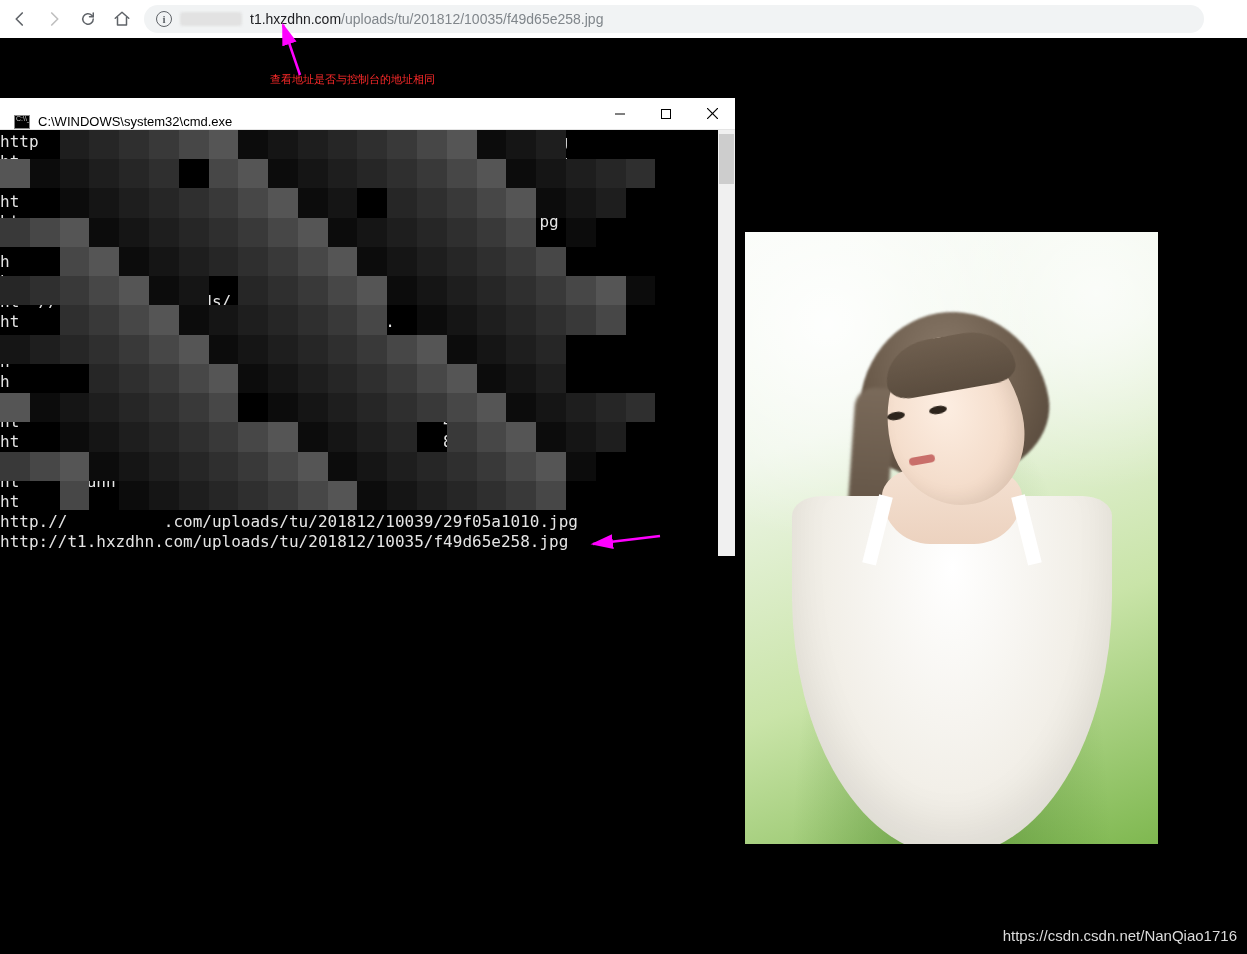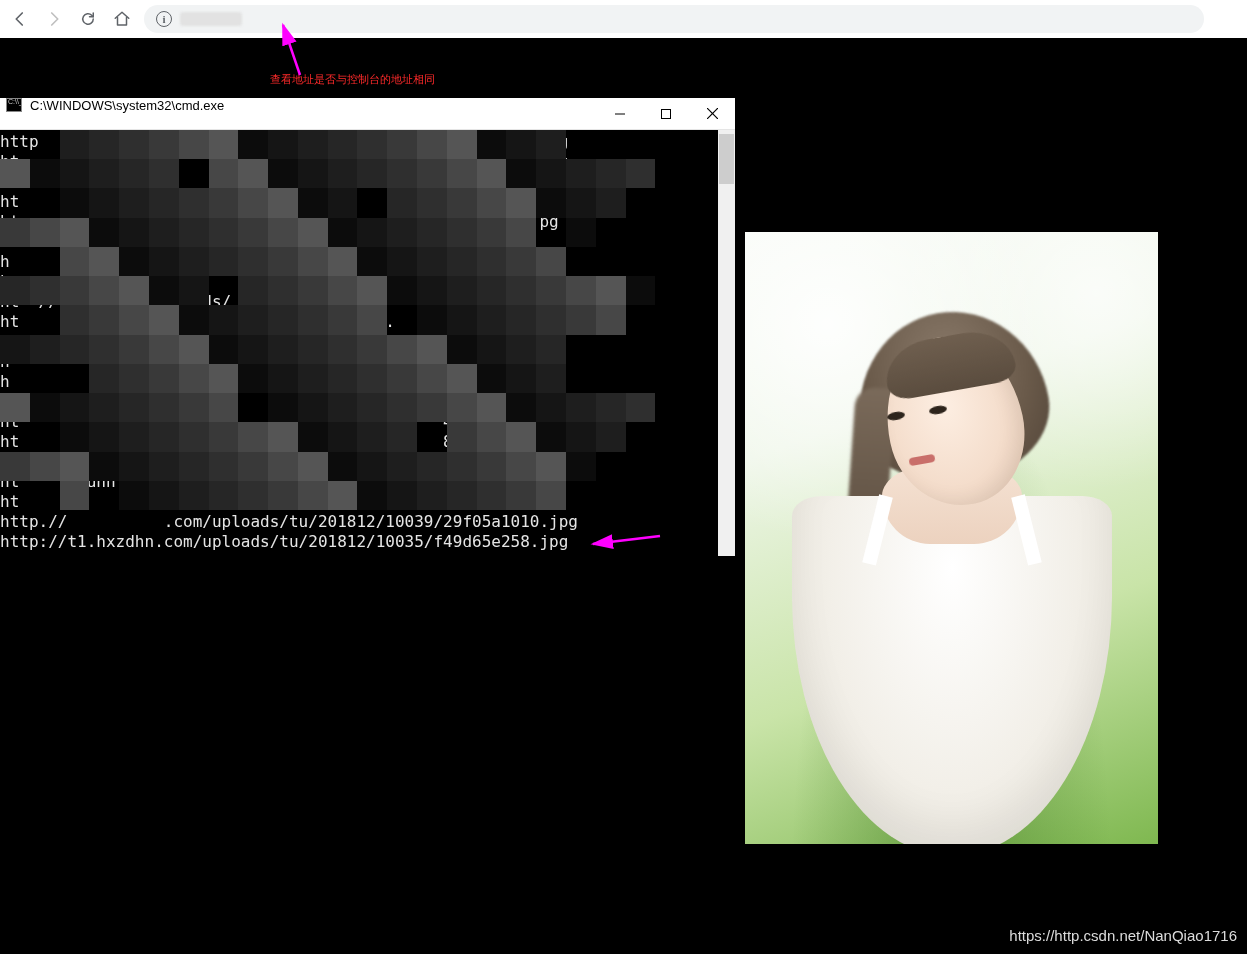--- a/index.html
+++ b/index.html
@@ -78,22 +78,22 @@
     left: 0;
     top: 98px;
     width: 735px;
     background: #fff;
     box-shadow: 0 0 8px rgba(0,0,0,0.4);
   }
   .cmd-titlebar {
     height: 32px;
     background: #fff;
     display: flex;
-    align-items: flex-start;
-    padding-left: 6px;
+    align-items: flex-end;
+    padding-left: 14px;
     font-size: 13px;
     color: #000;
     border-bottom: 1px solid #e5e5e5;
   }
   .cmd-icon {
     width: 16px; height: 14px;
     background: #000;
     border: 1px solid #888;
     margin-right: 8px;
     position: relative;
@@ -293,20 +293,23 @@
   </div>
   <div class="nav-btn">
     <svg width="18" height="18" viewBox="0 0 24 24">
         <path d="M3 11l9-8 9 8" stroke="#5f6368" stroke-width="2" fill="none" stroke-linecap="round" stroke-linejoin="round"></path>
         <path d="M6 10v10h12V10" stroke="#5f6368" stroke-width="2" fill="none" stroke-linecap="round" stroke-linejoin="round"></path>
       </svg>
   </div>
   <div class="addr-bar">
     <span class="addr-info-icon">i</span>
     <span class="addr-blur"></span>
+    <span class="addr-text">
+      <span class="domain">t1.hxzdhn.com</span><span class="path">/uploads/tu/201812/10035/f49d65e258.jpg</span>
+    </span>
   </div>
 </div>
 
 <div class="annotation" style="left:270px; top:72px;">查看地址是否与控制台的地址相同</div>
 
 <svg class="arrow" style="left:245px; top:20px;" width="70" height="60">
   <defs>
       <marker id="ah1" markerWidth="10" markerHeight="10" refX="8" refY="3" orient="auto">
         <path d="M0,0 L0,6 L9,3 z" fill="#ff00ff"></path>
       </marker>
@@ -679,13 +682,13 @@
     <div class="strap l"></div>
     <div class="strap r"></div>
     <div class="head"></div>
     <div class="bangs"></div>
     <div class="eye l"></div>
     <div class="eye r"></div>
     <div class="lips"></div>
   </div>
 </div>
 
-<div class="watermark">https://http.csdn.net/NanQiao1716</div>
+<div class="watermark">https://csdn.csdn.net/NanQiao1716</div>
 
 </body></html>

